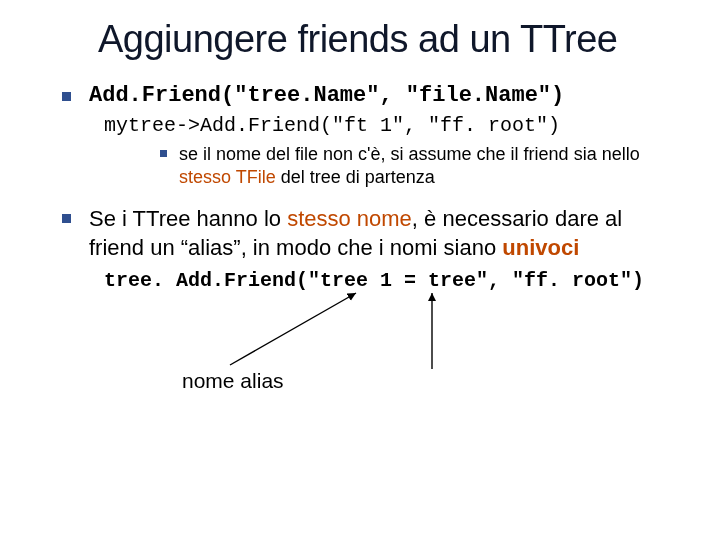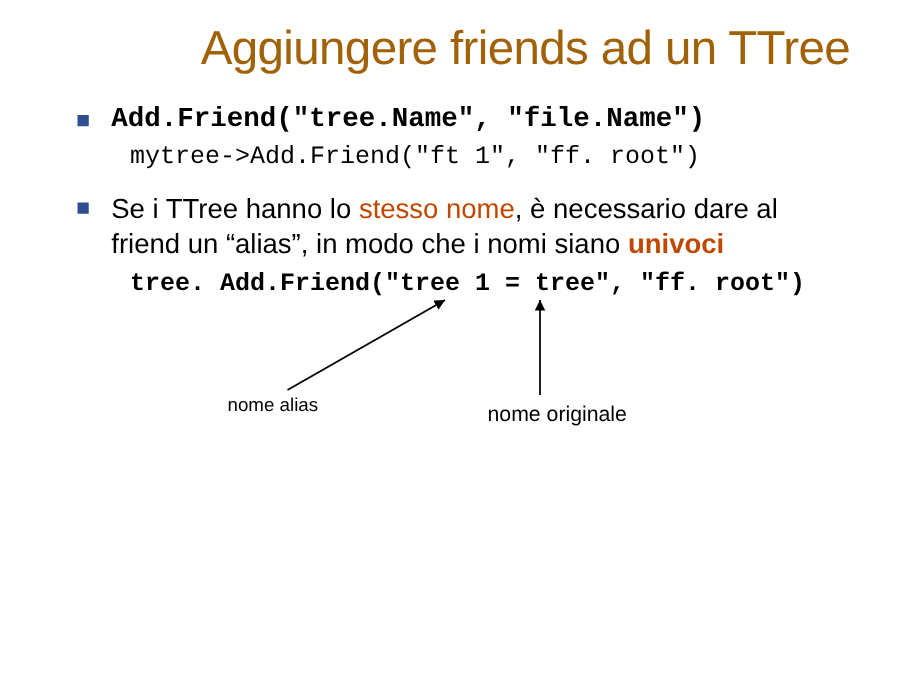--- a/index.html
+++ b/index.html
@@ -1,68 +1,73 @@
 <!DOCTYPE html>
 <html><head>
 <meta charset="utf-8">
 <style>
   * { margin: 0; padding: 0; box-sizing: border-box; }
   html, body { width: 720px; height: 540px; background: #fff; font-family: Verdana, Arial, sans-serif; overflow: hidden; }
   .slide { width: 720px; height: 540px; position: relative; padding: 18px 40px 0 40px; }
-  .title { font-size: 38px; font-weight: 400; color: #a16207; line-height: 1.12; margin-left: 58px; margin-bottom: 22px; letter-spacing: -0.5px; text-align: right; }
+  .title { font-size: 38px; font-weight: 400; color: #0f172a; line-height: 1.12; margin-left: 58px; margin-bottom: 22px; letter-spacing: -0.5px; }
   .line { display: flex; align-items: flex-start; }
   .bullet-sq { width: 9px; height: 9px; background: #2f4f8f; flex: 0 0 9px; margin-top: 9px; margin-right: 18px; }
   .bullet-sq.sm { width: 7px; height: 7px; flex: 0 0 7px; margin-top: 7px; margin-right: 12px; }
   .lvl1 { margin-left: 22px; margin-bottom: 6px; }
   .lvl2 { margin-left: 64px; margin-bottom: 6px; }
   .lvl3 { margin-left: 120px; margin-bottom: 8px; }
   .code1 { font-family: "Courier New", monospace; font-size: 22px; font-weight: bold; color: #000; }
   .code2 { font-family: "Courier New", monospace; font-size: 20px; color: #000; }
   .body2 { font-size: 18px; color: #000; line-height: 1.3; }
   .body1 { font-size: 22px; color: #000; line-height: 1.3; }
   .accent { color: #c04800; }
   .accent-b { color: #c04800; font-weight: bold; }
   .diagram { position: relative; height: 130px; margin-top: 6px; }
   .code3 { position: absolute; left: 64px; top: 0; font-family: "Courier New", monospace; font-size: 20px; font-weight: bold; color: #000; white-space: pre; }
-  .label-alias { position: absolute; left: 142px; top: 100px; font-size: 15px; color: #000; }
+  .label-alias { position: absolute; left: 142px; top: 100px; font-size: 21px; color: #000; }
   .label-orig  { position: absolute; left: 350px; top: 106px; font-size: 17px; color: #000; }
   svg.arrows { position: absolute; left: 0; top: 0; width: 720px; height: 140px; }
 </style>
 </head>
 <body>
 
 <div class="slide">
 
   <div class="title">Aggiungere friends ad un TTree</div>
 
   <div class="line lvl1">
     <div class="bullet-sq"></div>
     <div class="code1">Add.Friend("tree.Name", "file.Name")</div>
   </div>
 
   <div class="line lvl2">
     <div class="code2">mytree-&gt;Add.Friend("ft 1", "ff. root")</div>
   </div>
 
+  <div class="line lvl3">
+    <div class="bullet-sq sm"></div>
+    <div class="body2">
+      <span>se il nome del file non c'è, si assume che il friend sia nello </span><span class="accent">stesso TFile</span><span> del tree di partenza</span>
+    </div>
+  </div>
 
   <div class="line lvl1" style="margin-top:16px;">
     <div class="bullet-sq"></div>
     <div class="body1">
       <span>Se i TTree hanno lo </span><span class="accent">stesso nome</span><span>, è necessario dare al friend un “alias”, in modo che i nomi siano </span><span class="accent-b">univoci</span>
     </div>
   </div>
 
   <div class="diagram">
     <div class="code3">tree. Add.Friend("tree 1 = tree", "ff. root")</div>
     <svg class="arrows">
       <defs>
         <marker id="ah" markerWidth="8" markerHeight="8" refX="6" refY="3" orient="auto">
           <path d="M0,0 L6,3 L0,6 Z" fill="#000"></path>
         </marker>
       </defs>
       <line x1="190" y1="96" x2="316" y2="24" stroke="#000" stroke-width="1.4" marker-end="url(#ah)"></line>
       <line x1="392" y1="100" x2="392" y2="24" stroke="#000" stroke-width="1.4" marker-end="url(#ah)"></line>
     </svg>
     <div class="label-alias">nome alias</div>
-    <div class="label-orig">nome originale</div>
   </div>
 
 </div>
 
 </body></html>

